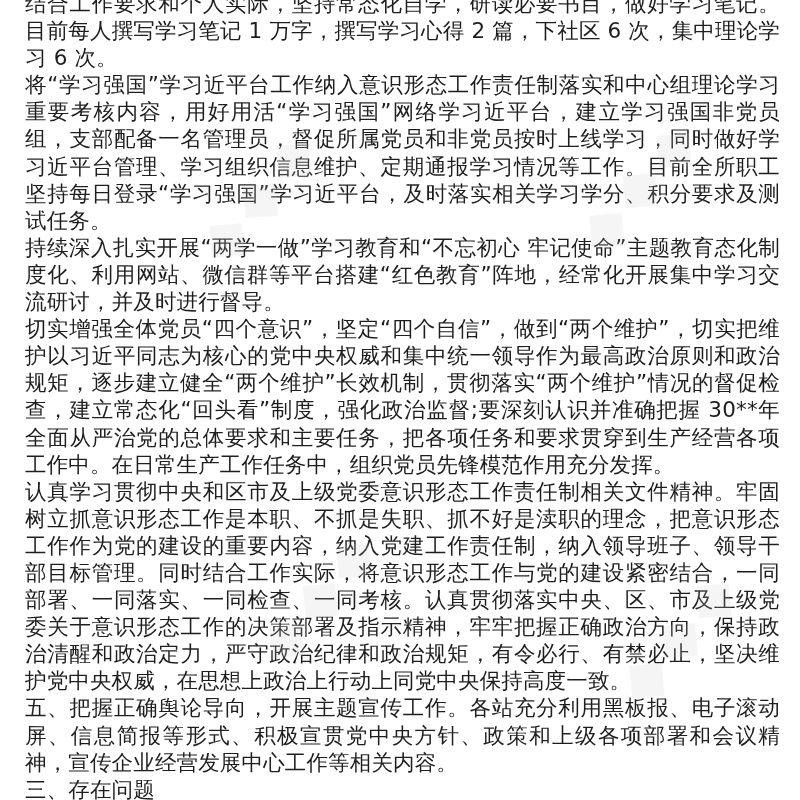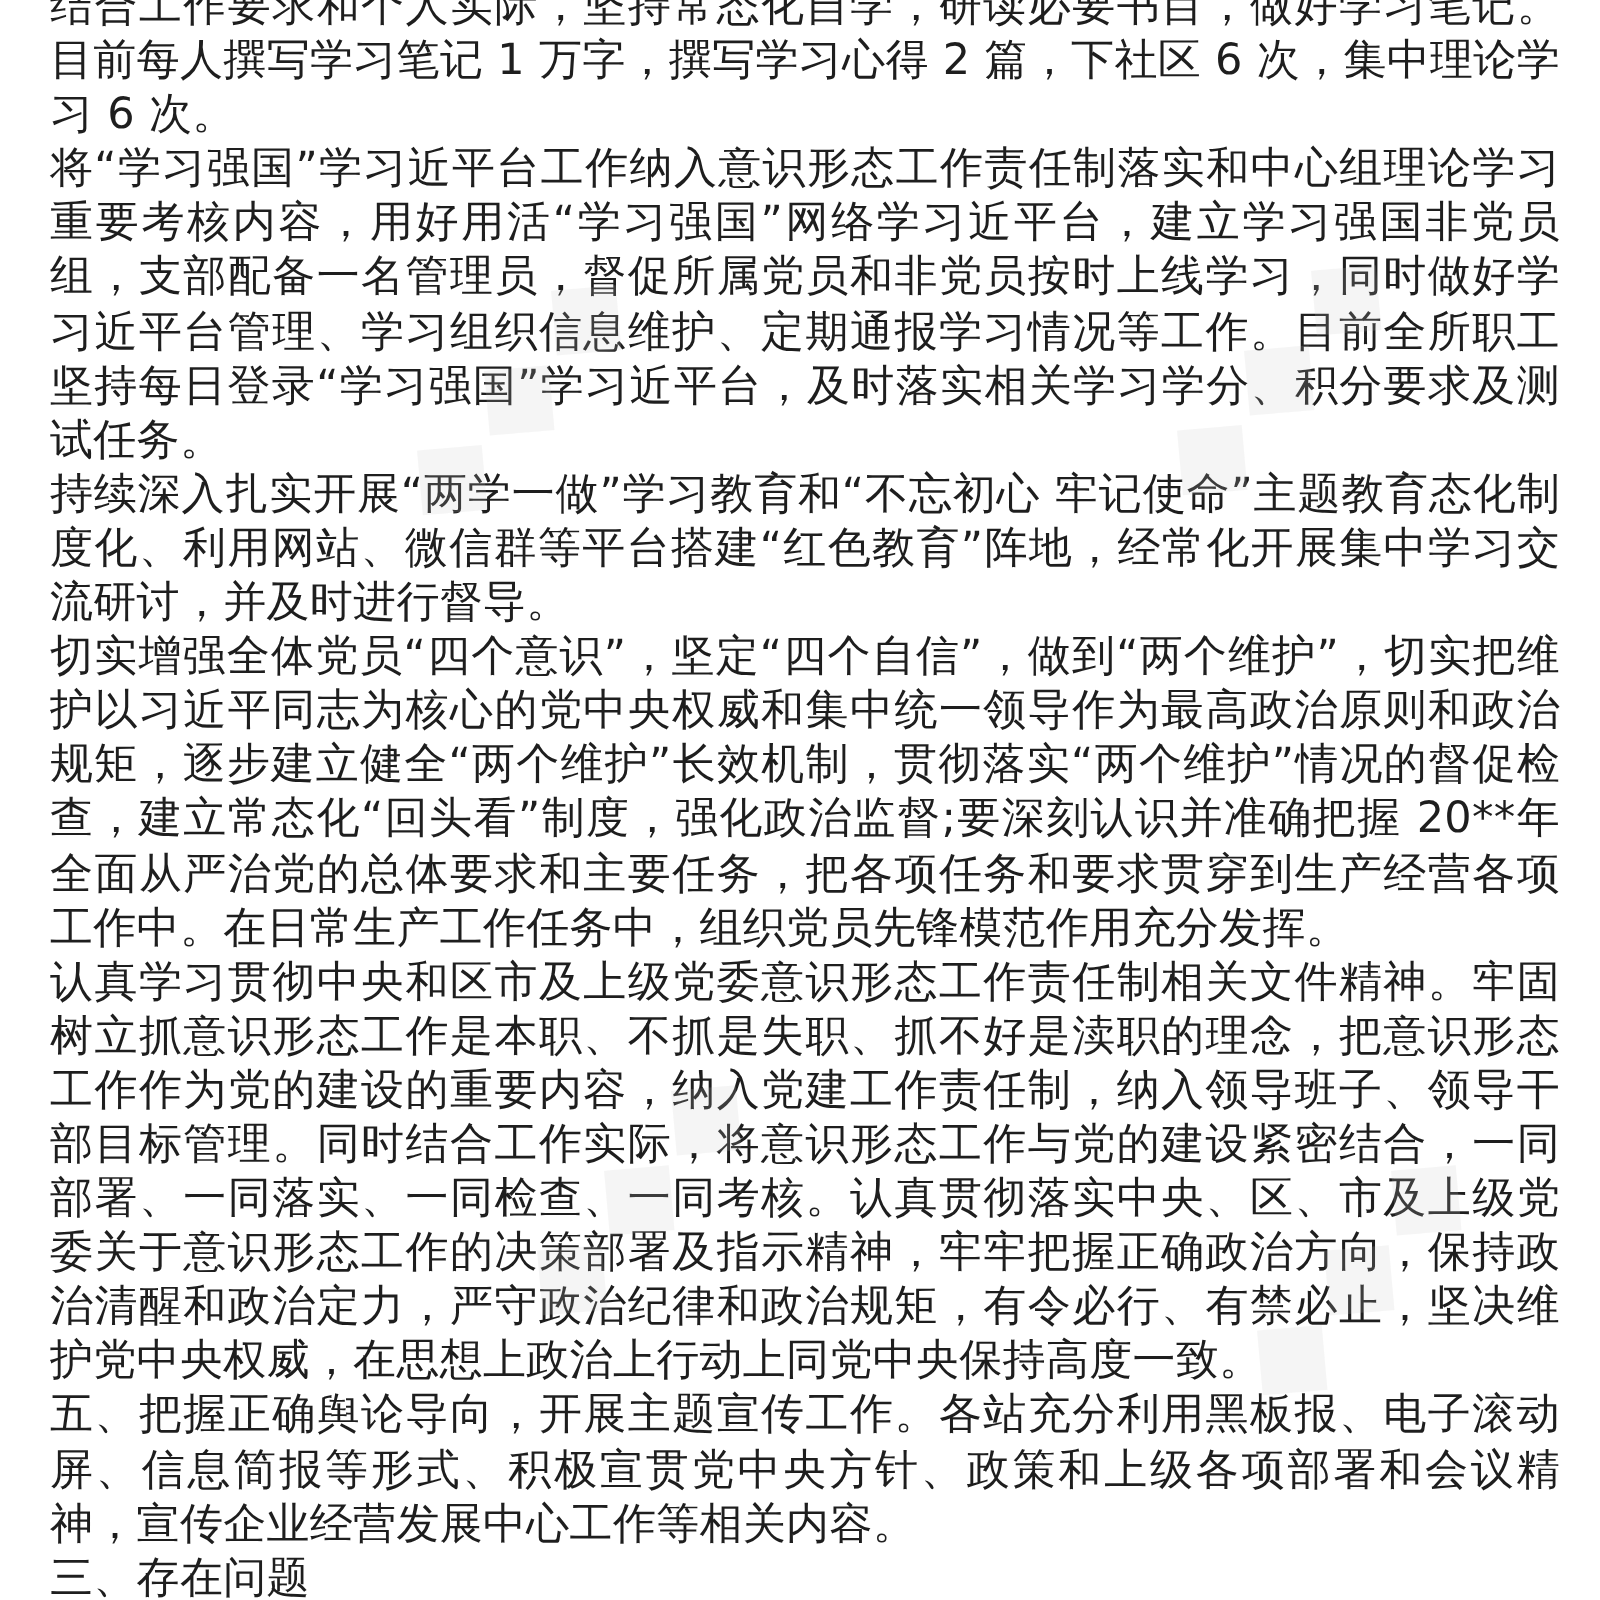--- a/index.html
+++ b/index.html
@@ -44,21 +44,21 @@
       letter-spacing: 6px;
     }
   </style>
 </head>
 <body>
 
 <div class="page">
   <p class="para">结合工作要求和个人实际，坚持常态化自学，研读必要书目，做好学习笔记。目前每人撰写学习笔记 1 万字，撰写学习心得 2 篇，下社区 6 次，集中理论学习 6 次。</p>
   <p class="para">将“学习强国”学习近平台工作纳入意识形态工作责任制落实和中心组理论学习重要考核内容，用好用活“学习强国”网络学习近平台，建立学习强国非党员组，支部配备一名管理员，督促所属党员和非党员按时上线学习，同时做好学习近平台管理、学习组织信息维护、定期通报学习情况等工作。目前全所职工坚持每日登录“学习强国”学习近平台，及时落实相关学习学分、积分要求及测试任务。</p>
   <p class="para">持续深入扎实开展“两学一做”学习教育和“不忘初心  牢记使命”主题教育态化制度化、利用网站、微信群等平台搭建“红色教育”阵地，经常化开展集中学习交流研讨，并及时进行督导。</p>
-  <p class="para">切实增强全体党员“四个意识”，坚定“四个自信”，做到“两个维护”，切实把维护以习近平同志为核心的党中央权威和集中统一领导作为最高政治原则和政治规矩，逐步建立健全“两个维护”长效机制，贯彻落实“两个维护”情况的督促检查，建立常态化“回头看”制度，强化政治监督;要深刻认识并准确把握 20**年全面从严治党的总体要求和主要任务，把各项任务和要求贯穿到生产经营各项工作中。在日常生产工作任务中，组织党员先锋模范作用充分发挥。</p>
+  <p class="para">切实增强全体党员“四个意识”，坚定“四个自信”，做到“两个维护”，切实把维护以习近平同志为核心的党中央权威和集中统一领导作为最高政治原则和政治规矩，逐步建立健全“两个维护”长效机制，贯彻落实“两个维护”情况的督促检查，建立常态化“回头看”制度，强化政治监督;要深刻认识并准确把握 30**年全面从严治党的总体要求和主要任务，把各项任务和要求贯穿到生产经营各项工作中。在日常生产工作任务中，组织党员先锋模范作用充分发挥。</p>
   <p class="para">认真学习贯彻中央和区市及上级党委意识形态工作责任制相关文件精神。牢固树立抓意识形态工作是本职、不抓是失职、抓不好是渎职的理念，把意识形态工作作为党的建设的重要内容，纳入党建工作责任制，纳入领导班子、领导干部目标管理。同时结合工作实际，将意识形态工作与党的建设紧密结合，一同部署、一同落实、一同检查、一同考核。认真贯彻落实中央、区、市及上级党委关于意识形态工作的决策部署及指示精神，牢牢把握正确政治方向，保持政治清醒和政治定力，严守政治纪律和政治规矩，有令必行、有禁必止，坚决维护党中央权威，在思想上政治上行动上同党中央保持高度一致。</p>
   <p class="para">五、把握正确舆论导向，开展主题宣传工作。各站充分利用黑板报、电子滚动屏、信息简报等形式、积极宣贯党中央方针、政策和上级各项部署和会议精神，宣传企业经营发展中心工作等相关内容。</p>
   <p class="para">三、存在问题</p>
 
 </div>
 
 <div class="watermark" style="left:180px; top:160px;">◆◆◆</div>
 <div class="watermark" style="left:560px; top:150px;">◆◆◆</div>
 <div class="watermark" style="left:240px; top:560px;">◆◆◆</div>
 <div class="watermark" style="left:600px; top:600px;">◆◆◆</div>

